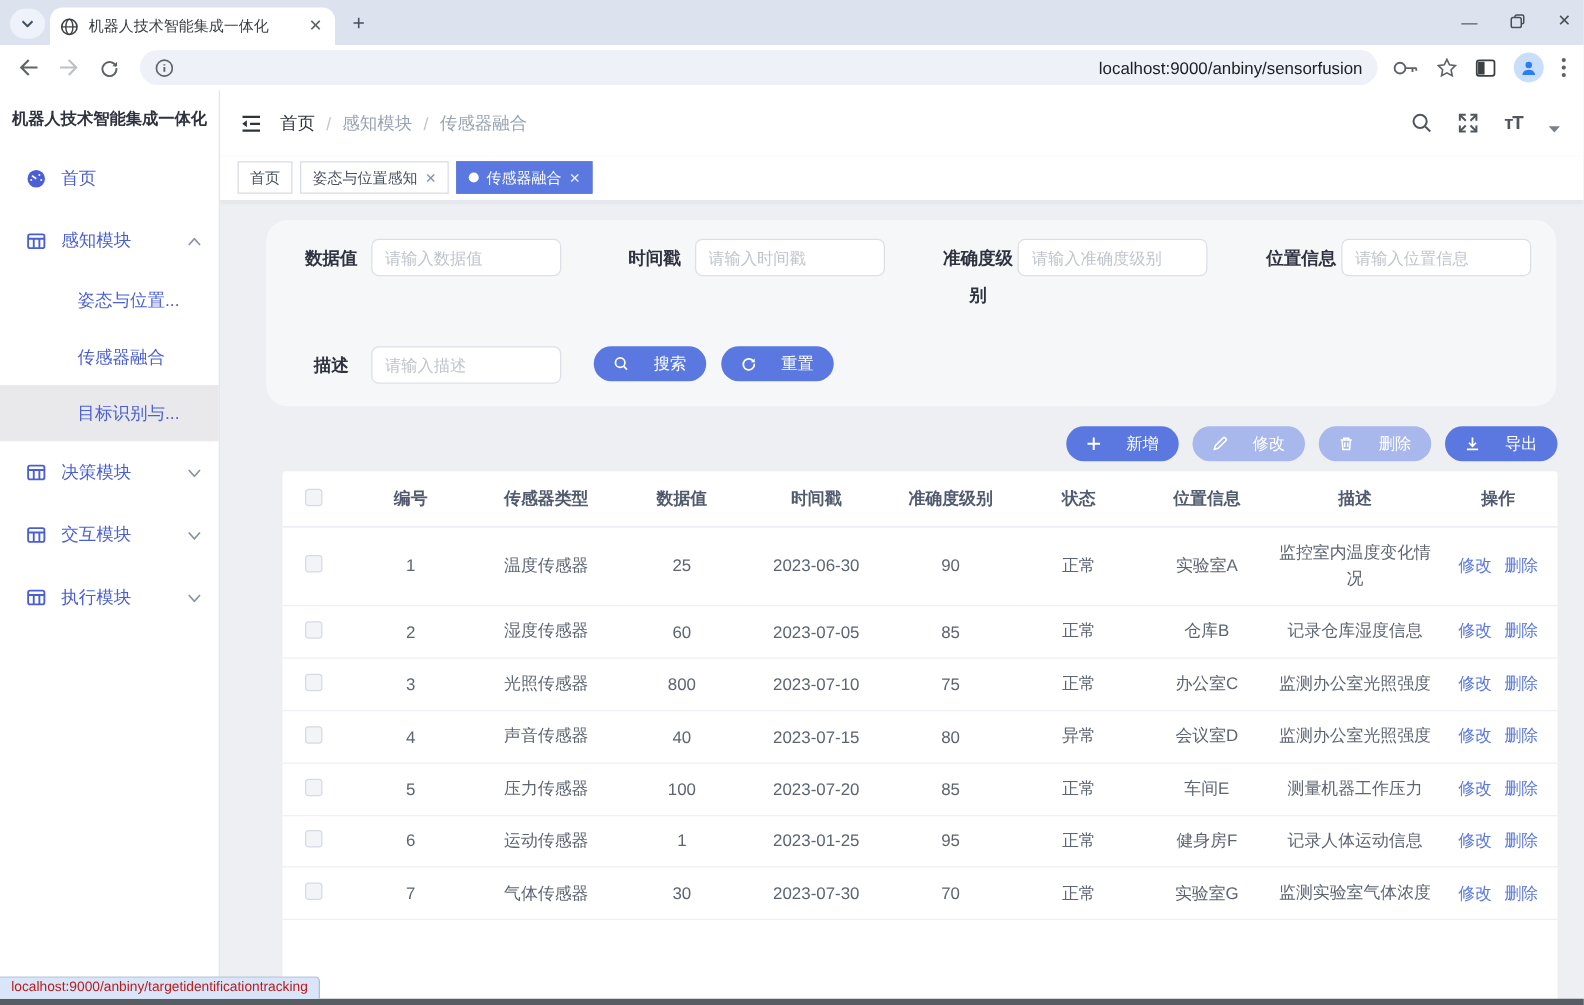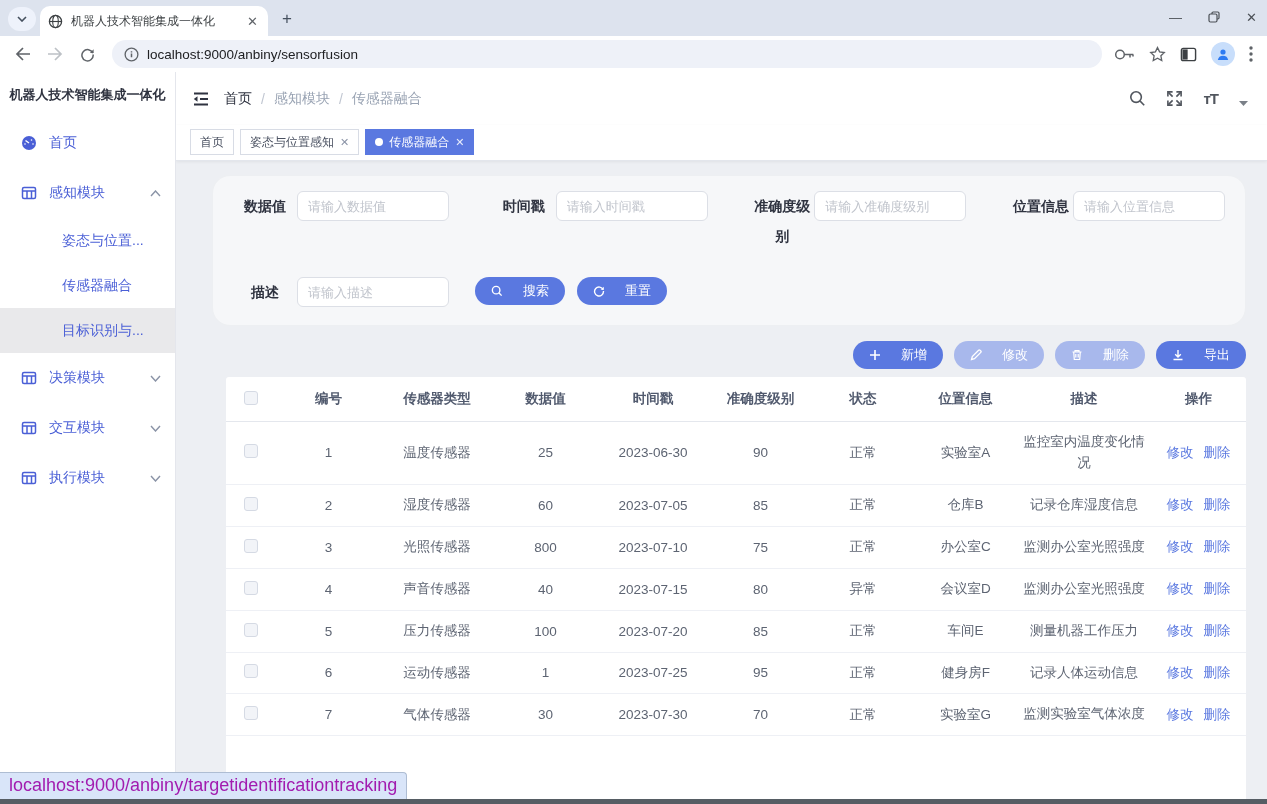--- a/index.html
+++ b/index.html
@@ -15,21 +15,21 @@
   .btab-title { font-size:12px; color:#3c4043; white-space:nowrap; overflow:hidden; flex:1; }
   .btab-close { color:#5f6368; font-size:13px; padding:0 2px; }
   .newtab { width:26px; height:26px; margin:0 0 4px 6px; display:flex; align-items:center; justify-content:center;
     color:#45505e; font-size:17px; }
   .wincontrols { position:absolute; right:10px; top:0; height:34px; display:flex; align-items:center; gap:26px;
     color:#4a4f55; font-size:13px; }
   .toolbar { height:36px; background:#fff; display:flex; align-items:center; padding:0 10px; gap:6px; }
   .navbtn { width:26px; height:26px; display:flex; align-items:center; justify-content:center; color:#5f6368; }
   .navbtn.disabled { color:#bdc1c6; }
   .omnibox { flex:1; height:28px; background:#eef1f8; border-radius:14px; margin:0 6px;
-    display:flex; align-items:center; padding:0 12px; gap:8px; }
+    display:flex; align-items:center; padding:0 12px; gap:8px;justify-content:space-between; }
   .omnibox .url { font-size:13.5px; color:#202124; }
   .chromeicons { display:flex; align-items:center; gap:14px; padding-right:4px; }
   .avatar-chip { width:24px; height:24px; border-radius:50%; background:#c8defb; display:flex; align-items:center; justify-content:center; }
 
   
   .app { display:flex; height:732px; }
   .sidebar { width:176px; background:#fff; border-right:1px solid #e4e6ec; flex-shrink:0; position:relative; z-index:2; }
   .side-title { height:46px; display:flex; align-items:center; justify-content:center;
     font-size:13px; font-weight:bold; color:#2f3340; white-space:nowrap; }
   .menu-item { height:50px; display:flex; align-items:center; padding:0 14px 0 21px; gap:12px;
@@ -85,21 +85,21 @@
     border-bottom:1px solid #e4e7ed; }
   td { font-size:13.5px; color:#5d6472; padding:10px 4px; text-align:center;
     border-bottom:1px solid #eef0f5; vertical-align:middle; }
   .cbx { width:14px; height:14px; border:1px solid #d5dae4; background:#f2f4f8; border-radius:3px;
     display:inline-block; cursor:pointer; }
   .desc-wrap { width:122px; margin:0 auto; line-height:1.55; }
   .oplink { color:#5a78e0; cursor:pointer; font-size:13.5px; }
   .oplink + .oplink { margin-left:10px; }
 
   .statusbar { position:absolute; left:0; bottom:5px; background:#d9e5f9; border:1px solid #aebdd3; border-left:none;
-    border-bottom:none; border-radius:0 4px 0 0; padding:2px 9px 3px; font-size:18px; color:#a21caf; z-index:10;margin-top:36px; }
+    border-bottom:none; border-radius:0 4px 0 0; padding:2px 9px 3px; font-size:11px; color:#b91c1c; z-index:10;margin-top:36px; }
   .bottomstrip { position:absolute; left:0; bottom:0; width:1267px; height:5px; background:#565d64; z-index:9; }
 
   svg { display:block; }
 </style>
 </head>
 <body>
 
 <div class="tabstrip">
   <div class="tabsearch">
     <svg width="10" height="6" viewBox="0 0 10 6">
@@ -465,21 +465,21 @@
                 <td>
                   <div class="desc-wrap">测量机器工作压力</div>
                 </td>
                 <td><span class="oplink">修改</span><span class="oplink">删除</span></td>
               </tr>
               <tr>
                 <td><span class="cbx"></span></td>
                 <td>6</td>
                 <td>运动传感器</td>
                 <td>1</td>
-                <td>2023-07-25</td>
+                <td>2023-01-25</td>
                 <td>95</td>
                 <td>正常</td>
                 <td>健身房F</td>
                 <td>
                   <div class="desc-wrap">记录人体运动信息</div>
                 </td>
                 <td><span class="oplink">修改</span><span class="oplink">删除</span></td>
               </tr>
               <tr>
                 <td><span class="cbx"></span></td>

